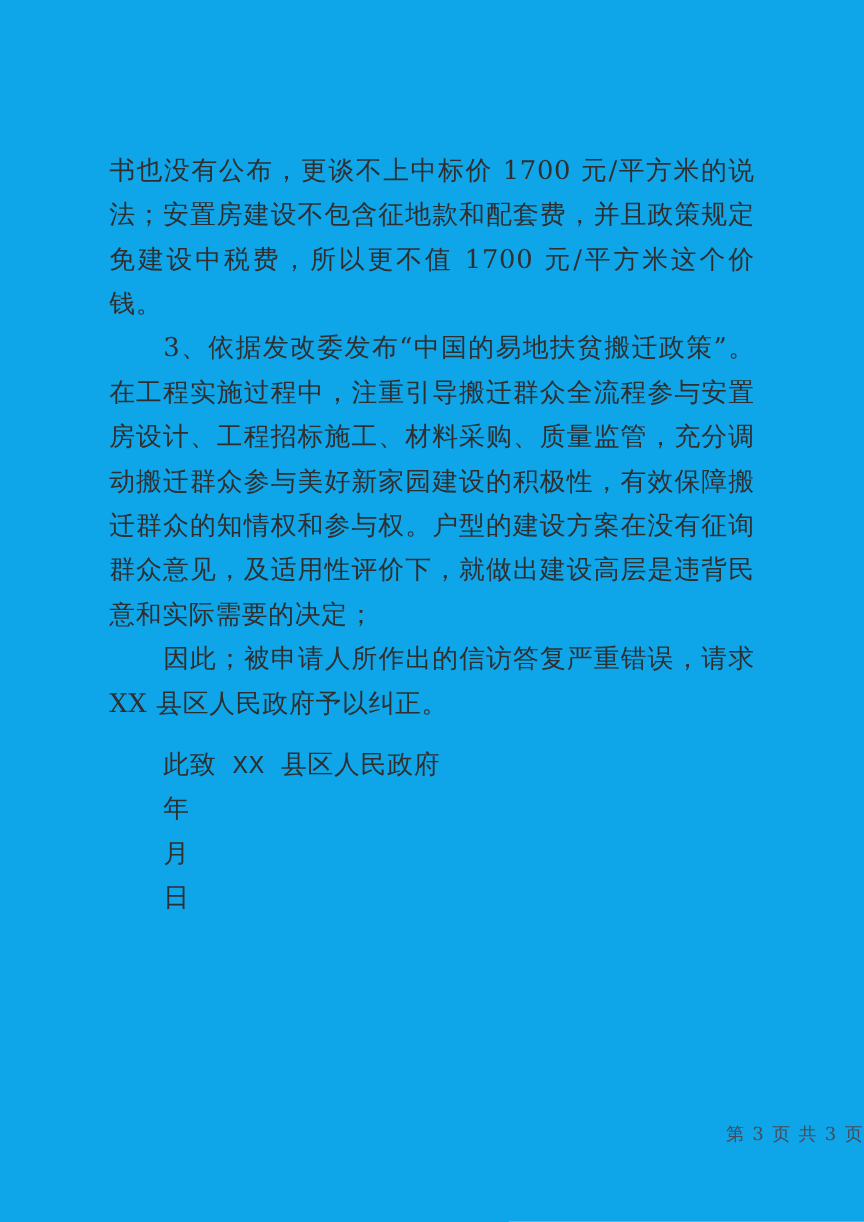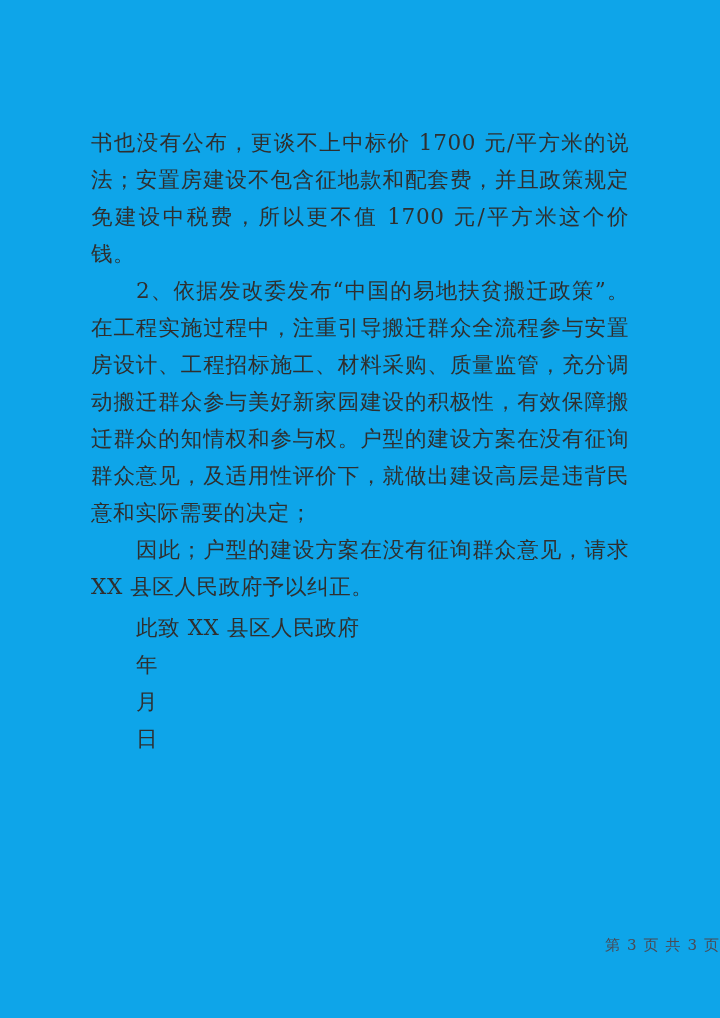--- a/index.html
+++ b/index.html
@@ -42,21 +42,22 @@
     color: #2f2f2f;
     text-indent: 0;
     word-break: break-all;
   }
 
   .para.indent {
     text-indent: 45px;
   }
 
   .sig-block {
-    margin-top: 4px;
+    margin-top: 16px;
+    font-family: Liberation Mono, monospace;
   }
 
   .sig-line {
     font-size: 21.5px;
     line-height: 37px;
     letter-spacing: 0.6px;
     color: #2f2f2f;
     margin: 0;
     padding-left: 45px;
     white-space: nowrap;
@@ -75,24 +76,24 @@
 </style>
 </head>
 <body>
 
 <div class="page">
 
   <div class="doc-body">
 
     <p class="para">书也没有公布，更谈不上中标价 1700 元/平方米的说法；安置房建设不包含征地款和配套费，并且政策规定免建设中税费，所以更不值 1700 元/平方米这个价钱。</p>
 
-    <p class="para indent">2、依据发改委发布“中国的易地扶贫搬迁政策”。在工程实施过程中，注重引导搬迁群众全流程参与安置房设计、工程招标施工、材料采购、质量监管，充分调动搬迁群众参与美好新家园建设的积极性，有效保障搬迁群众的知情权和参与权。户型的建设方案在没有征询群众意见，及适用性评价下，就做出建设高层是违背民意和实际需要的决定；</p>
+    <p class="para indent">3、依据发改委发布“中国的易地扶贫搬迁政策”。在工程实施过程中，注重引导搬迁群众全流程参与安置房设计、工程招标施工、材料采购、质量监管，充分调动搬迁群众参与美好新家园建设的积极性，有效保障搬迁群众的知情权和参与权。户型的建设方案在没有征询群众意见，及适用性评价下，就做出建设高层是违背民意和实际需要的决定；</p>
 
 
-    <p class="para indent">因此；户型的建设方案在没有征询群众意见，请求 XX 县区人民政府予以纠正。</p>
+    <p class="para indent">因此；被申请人所作出的信访答复严重错误，请求 XX 县区人民政府予以纠正。</p>
 
     <div class="sig-block">
       <div class="sig-line">此致 XX 县区人民政府</div>
       <div class="sig-line">年</div>
       <div class="sig-line">月</div>
       <div class="sig-line">日</div>
     </div>
 
   </div>
 

